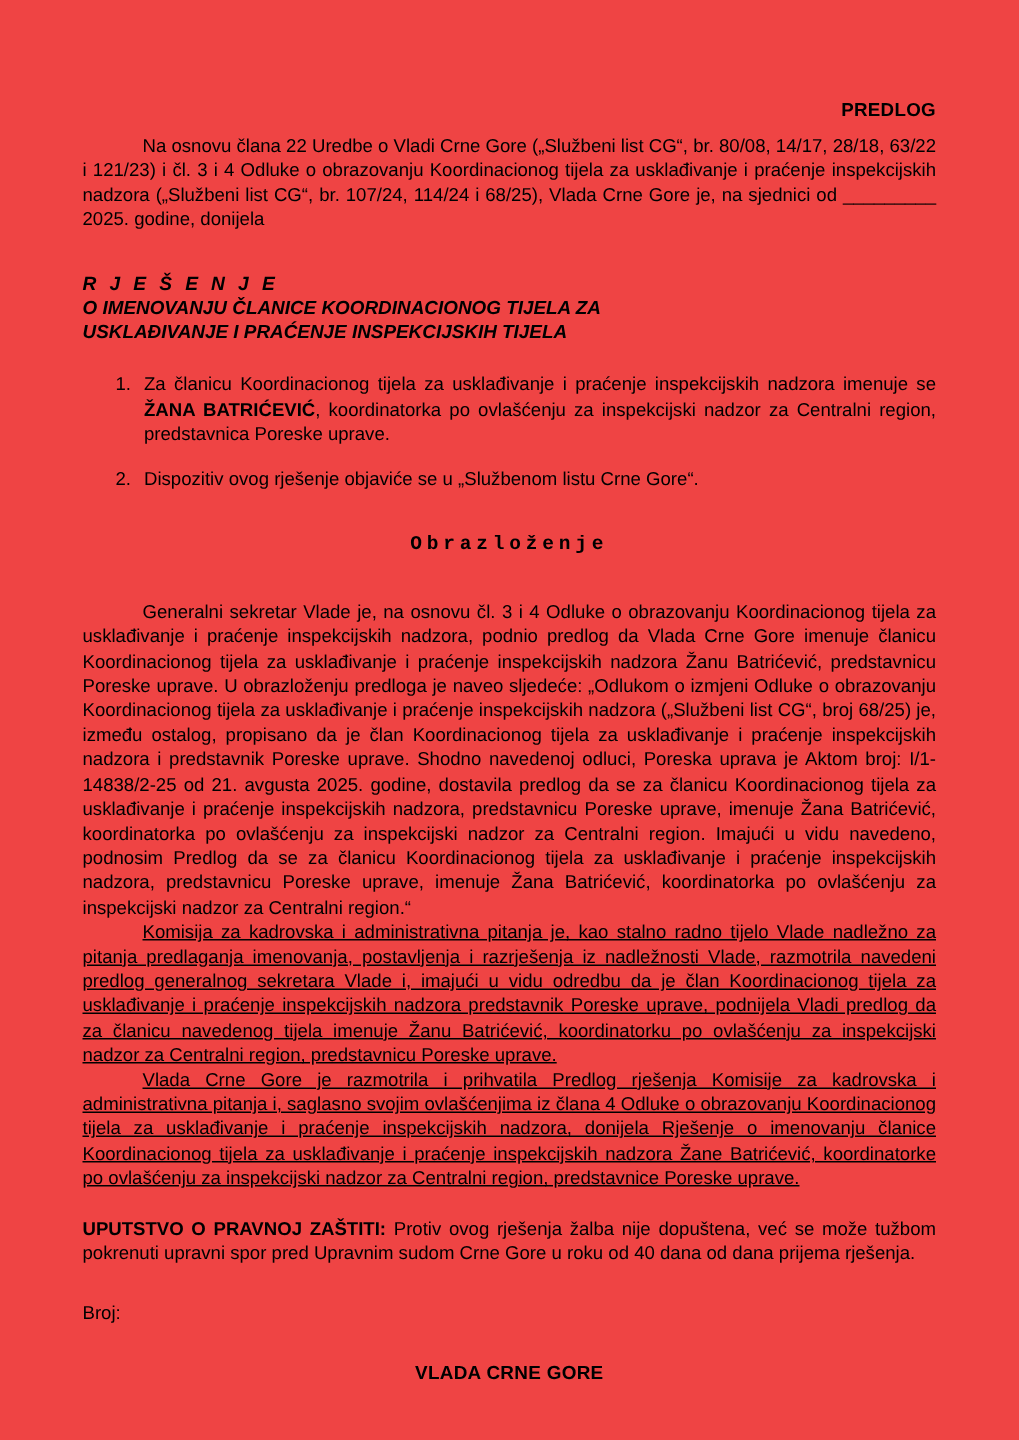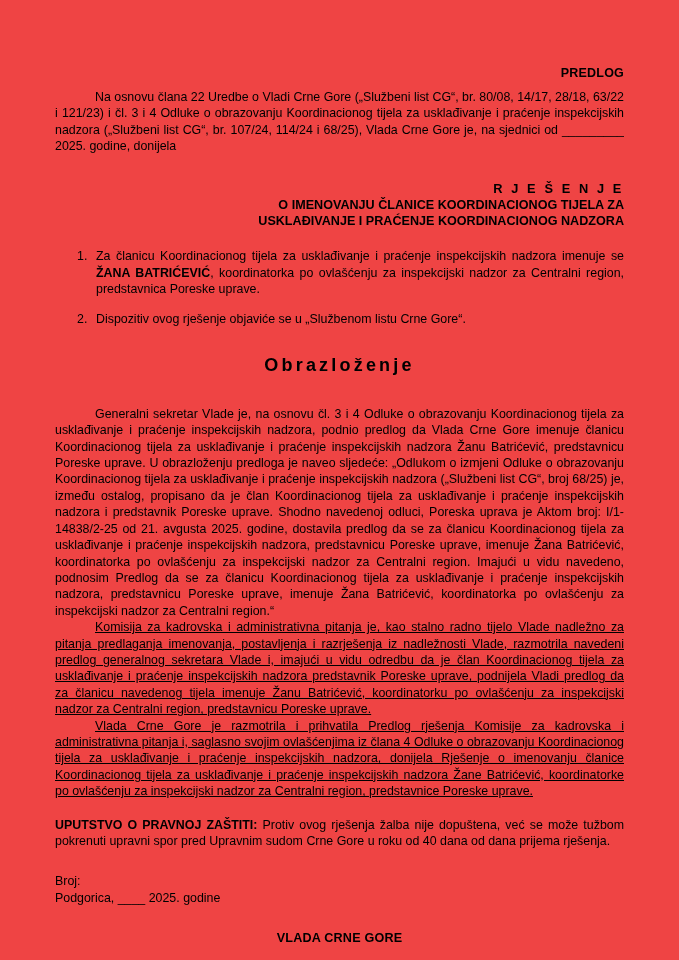--- a/index.html
+++ b/index.html
@@ -45,40 +45,42 @@
     text-align: justify;
     text-justify: inter-word;
     hyphens: none;
   }
   p.para.indent { text-indent: 40px; }
 
   .gap-intro { height: 8px; }
 
   
   .heading-block {
-    text-align: right;
+    text-align: left;
     font-weight: bold;
     font-size: 12.6px;
     line-height: 16.2px;
     margin-top: 26px;
+    font-style: italic;
   }
   .heading-spaced {
     letter-spacing: 2.6px;
     font-weight: bold;
     font-size: 12.8px;
   }
   .heading-line { display: block; }
 
   .obraz {
     text-align: center;
     font-weight: bold;
-    font-size: 18px;
+    font-size: 13px;
     letter-spacing: 3.2px;
     margin-top: 27px;
     margin-bottom: 0;
+    font-family: Liberation Mono, monospace;
   }
 
   
   ol.items {
     margin: 19px 0 0 0;
     padding: 0;
     list-style: none;
   }
   ol.items > li {
     position: relative;
@@ -135,21 +137,21 @@
 
     <div class="predlog">PREDLOG</div>
 
     <div class="gap-intro"></div>
 
     <p class="para indent">Na osnovu člana 22 Uredbe o Vladi Crne Gore („Službeni list CG“, br. 80/08, 14/17, 28/18, 63/22 i 121/23) i čl. 3 i 4 Odluke o obrazovanju Koordinacionog tijela za usklađivanje i praćenje inspekcijskih nadzora („Službeni list CG“, br. 107/24, 114/24 i 68/25), Vlada Crne Gore je, na sjednici od _________ 2025. godine, donijela</p>
 
     <div class="heading-block">
       <span class="heading-line heading-spaced">R J E Š E N J E</span>
       <span class="heading-line">O IMENOVANJU ČLANICE KOORDINACIONOG TIJELA ZA</span>
-      <span class="heading-line">USKLAĐIVANJE I PRAĆENJE KOORDINACIONOG NADZORA</span>
+      <span class="heading-line">USKLAĐIVANJE I PRAĆENJE INSPEKCIJSKIH TIJELA</span>
     </div>
 
     <ol class="items">
       <li>
         <span class="num">1.</span>
         <span>Za članicu Koordinacionog tijela za usklađivanje i praćenje inspekcijskih nadzora imenuje se </span><b>ŽANA BATRIĆEVIĆ</b><span>, koordinatorka po ovlašćenju za inspekcijski nadzor za Centralni region, predstavnica Poreske uprave.</span>
       </li>
       <li>
         <span class="num">2.</span>
         <span>Dispozitiv ovog rješenje objaviće se u „Službenom listu Crne Gore“.</span>
@@ -163,19 +165,18 @@
       <p class="para indent">Komisija za kadrovska i administrativna pitanja je, kao stalno radno tijelo Vlade nadležno za pitanja predlaganja imenovanja, postavljenja i razrješenja iz nadležnosti Vlade, razmotrila navedeni predlog generalnog sekretara Vlade i, imajući u vidu odredbu da je član Koordinacionog tijela za usklađivanje i praćenje inspekcijskih nadzora predstavnik Poreske uprave, podnijela Vladi predlog da za članicu navedenog tijela imenuje Žanu Batrićević, koordinatorku po ovlašćenju za inspekcijski nadzor za Centralni region, predstavnicu Poreske uprave.</p>
       <p class="para indent">Vlada Crne Gore je razmotrila i prihvatila Predlog rješenja Komisije za kadrovska i administrativna pitanja i, saglasno svojim ovlašćenjima iz člana 4 Odluke o obrazovanju Koordinacionog tijela za usklađivanje i praćenje inspekcijskih nadzora, donijela Rješenje o imenovanju članice Koordinacionog tijela za usklađivanje i praćenje inspekcijskih nadzora Žane Batrićević, koordinatorke po ovlašćenju za inspekcijski nadzor za Centralni region, predstavnice Poreske uprave.</p>
     </div>
 
     <div class="legal">
       <span class="lbl">UPUTSTVO O PRAVNOJ ZAŠTITI:</span><span> Protiv ovog rješenja žalba nije dopuštena, već se može tužbom pokrenuti upravni spor pred Upravnim sudom Crne Gore u roku od 40 dana od dana prijema rješenja.</span>
     </div>
 
     <div class="footer-meta">
       <div>Broj:</div>
-      <div>Podgorica, ____  2025. godine</div>
     </div>
 
     <div class="gov-name">VLADA CRNE GORE</div>
 
   </div>
 </div>
 
 </body></html>

